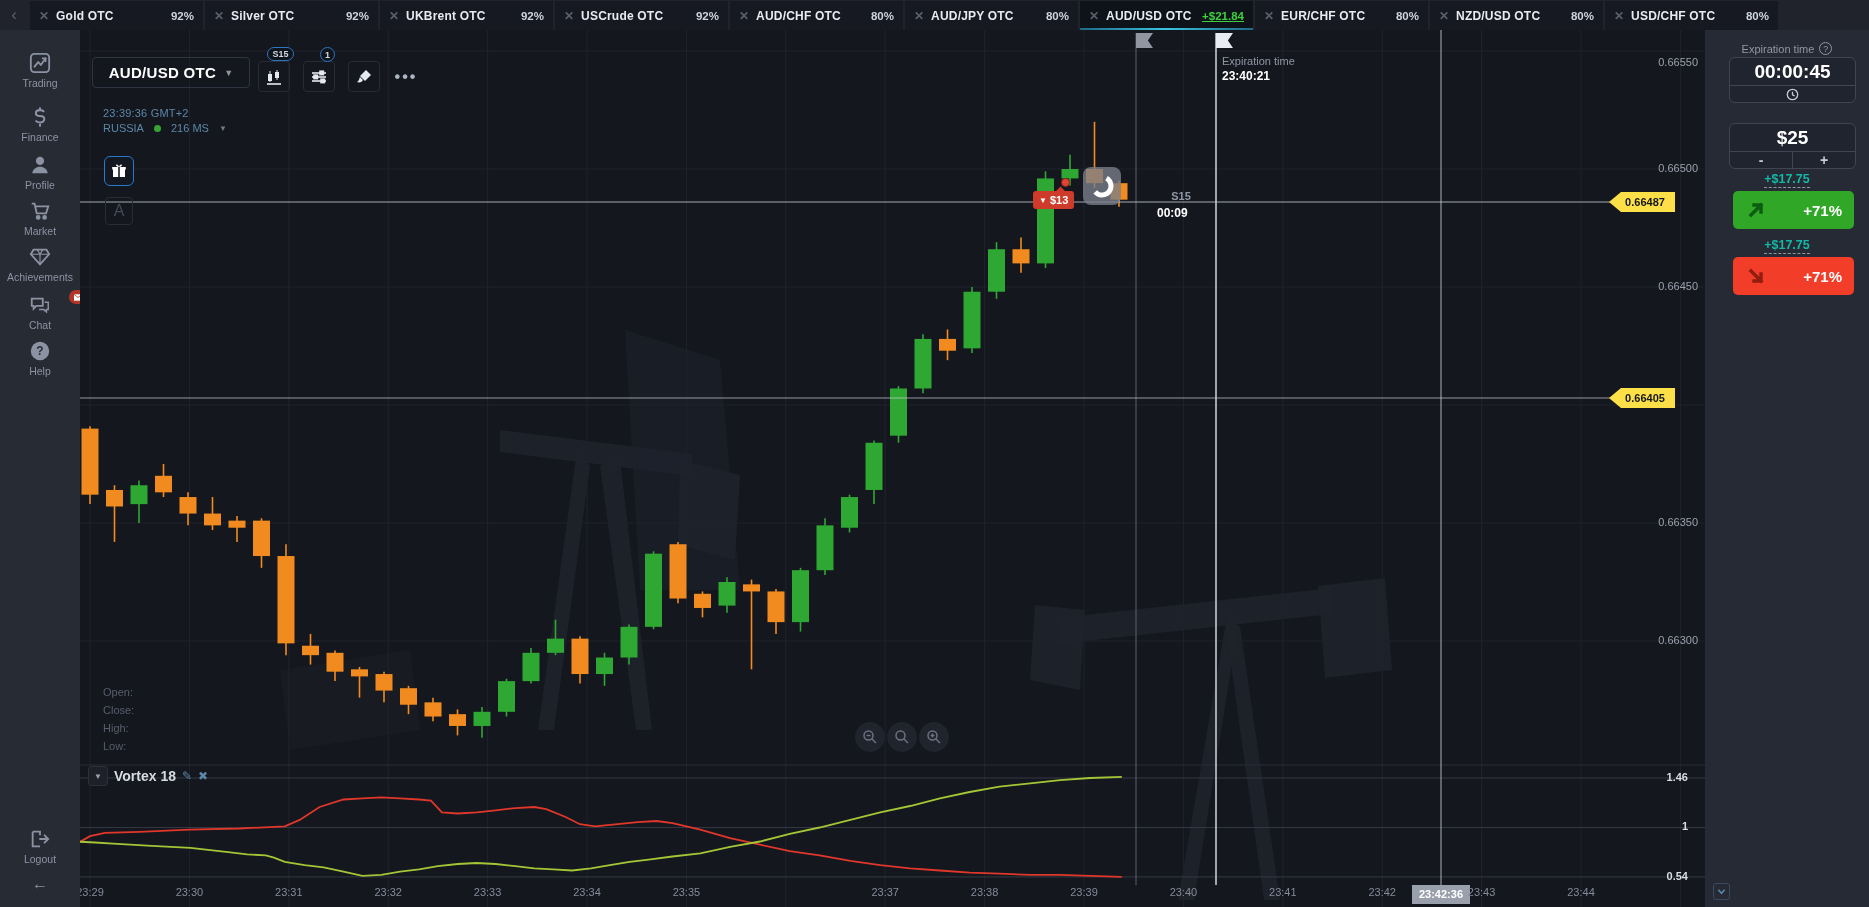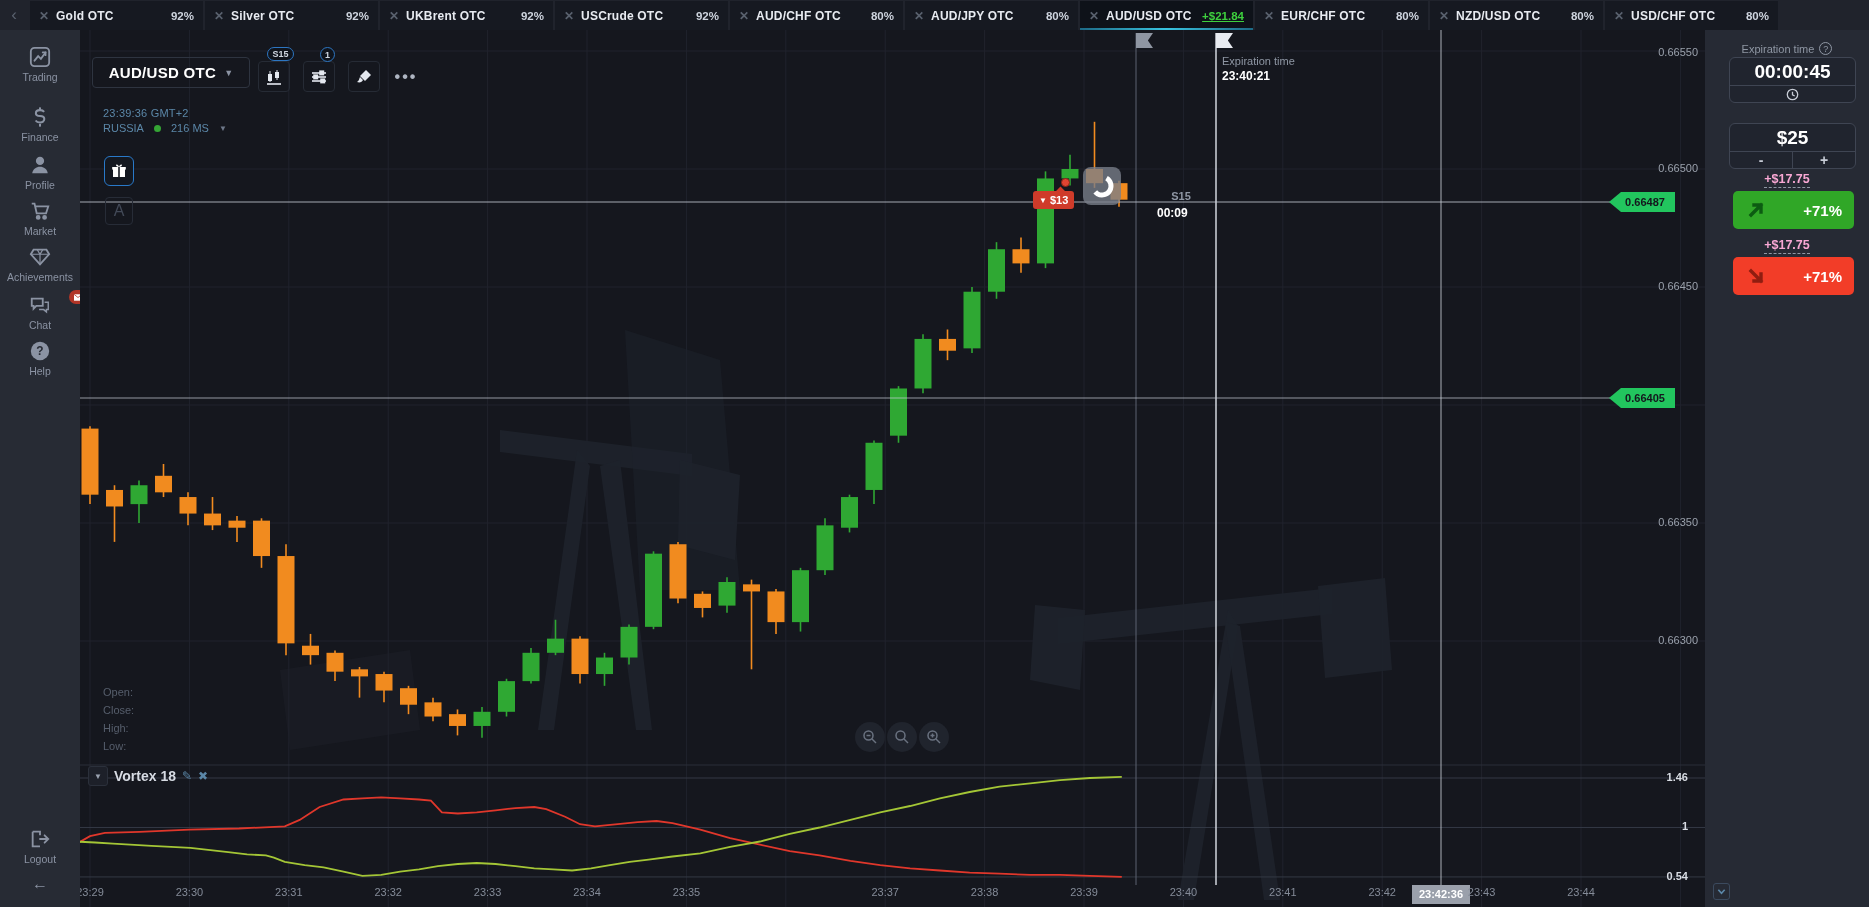--- a/index.html
+++ b/index.html
@@ -62,21 +62,21 @@
   .vortex-header { left:8px; top:736px; display:flex; align-items:center; gap:6px; }
   .vx-caret { width:20px; height:20px; background:#1d2029; border:1px solid #2b303b; border-radius:3px;
     color:#9aa2b0; font-size:8px; display:flex; align-items:center; justify-content:center; cursor:pointer; }
   .vx-name { color:#d7dbe3; font-size:14px; font-weight:bold; }
   .vx-ico { color:#5b87a8; font-size:12px; cursor:pointer; }
 
   .price-label { position:absolute; width:66px; text-align:right; color:#9aa1ac; font-size:11px; }
   .time-label { position:absolute; top:856px; width:60px; text-align:center; color:#848b98; font-size:11px; }
   .vx-axis-label { position:absolute; width:40px; text-align:right; color:#d9dde4; font-size:11px; font-weight:bold; }
 
-  .price-tag { position:absolute; left:1529px; width:66px; height:20px; background:#22c55e; color:#14161d;
+  .price-tag { position:absolute; left:1529px; width:66px; height:20px; background:#fde047; color:#14161d;
     font-size:11px; font-weight:bold; text-align:center; line-height:20px;
     clip-path:polygon(12px 0,100% 0,100% 100%,12px 100%,0 50%); padding-left:6px; }
   .time-tag { position:absolute; left:1332px; top:855px; width:58px; height:19px; background:#9aa0ab;
     color:#fff; font-size:11px; font-weight:bold; text-align:center; line-height:19px; }
 
   .flag { position:absolute; top:3px; width:17px; height:15px;
     clip-path:polygon(0 0,100% 0,70% 50%,100% 100%,0 100%); }
   .exp-group { left:1142px; top:25px; }
   .exp-lab { color:#8f97a4; font-size:11px; }
   .exp-val { color:#fff; font-size:12px; font-weight:bold; margin-top:2px; }
@@ -97,21 +97,21 @@
     justify-content:center; gap:5px; }
   .q-ico { width:13px; height:13px; border:1px solid #8f97a4; border-radius:50%; font-size:9px;
     line-height:12px; text-align:center; color:#8f97a4; display:inline-block; }
   .tp-box { position:absolute; left:24px; width:127px; border:1px solid #3f4553; border-radius:6px;
     background:#20242e; overflow:hidden; }
   .tp-box .big { color:#fff; font-size:19px; font-weight:bold; text-align:center; line-height:27px; height:27px; }
   .tp-box .sub { border-top:1px solid #3f4553; height:17px; display:flex; }
   .tp-box .sub .half { flex:1; display:flex; align-items:center; justify-content:center; color:#c7ccd6;
     font-size:14px; font-weight:bold; cursor:pointer; }
   .tp-box .sub .half + .half { border-left:1px solid #3f4553; }
-  .profit { position:absolute; width:164px; text-align:center; color:#f9a8d4; font-size:12.5px; font-weight:bold; }
+  .profit { position:absolute; width:164px; text-align:center; color:#14b8a6; font-size:12.5px; font-weight:bold; }
   .profit span { border-bottom:1px dashed #8f97a4; padding-bottom:1px; cursor:pointer; }
   .bet-btn { position:absolute; left:28px; width:121px; height:38px; border-radius:5px; cursor:pointer;
     display:flex; align-items:center; padding:0 12px;gap:7px; }
   .bet-btn .pct { margin-left:auto; color:#fff; font-size:15px; font-weight:bold; }
   .btn-up { background:#30a727; }
   .btn-down { background:#f23d28; }
   .collapse-btn { position:absolute; left:8px; top:853px; width:17px; height:17px; border:1px solid #3b4a5e;
     border-radius:3px; color:#5b87a8; display:flex; align-items:center; justify-content:center; cursor:pointer; }
 </style>
 </head>
@@ -170,21 +170,21 @@
         <div class="tab" style="left: 1605px;">
           <span class="tclose">✕</span>
           <span class="tlabel">USD/CHF OTC</span>
           <span class="tval">80%</span>
         </div>
       </div>
   </div>
 
   <div class="sidebar">
     <div id="side-items">
-        <div class="side-item" style="top: 16px;">
+        <div class="side-item" style="top: 22px;">
           <span class="ic"><svg viewBox="0 0 24 24" width="22" height="22" fill="none" stroke="#8b93a3" stroke-width="2">
               <rect x="2" y="2" width="20" height="20" rx="4"></rect>
               <path d="M6 16l4-5 3 3 5-7" stroke-linecap="round"></path>
               <path d="M15 7h3v3" stroke-linecap="round"></path>
             </svg></span>
           <span class="lbl">Trading</span>
         </div>
         <div class="side-item" style="top: 76px;">
           <span class="ic"><svg viewBox="0 0 24 24" width="22" height="22" fill="none" stroke="#8b93a3" stroke-width="2.2">
               <path d="M16.5 6.5c-1-1.4-2.6-2-4.5-2-2.5 0-4.5 1.3-4.5 3.5S9.5 11 12 11s4.7 1 4.7 3.3-2.2 3.7-4.7 3.7c-2 0-3.8-.7-4.8-2.2"></path>
@@ -492,21 +492,21 @@
         <circle cx="13" cy="13" r="9" fill="none" stroke="#fff" stroke-width="5" stroke-dasharray="31 26" stroke-linecap="butt" transform="rotate(-60 13 13)"></circle>
       </svg>
     </div>
 
     <div class="price-tag" style="top:162px">0.66487</div>
     <div class="price-tag" style="top:358px">0.66405</div>
 
     <div class="time-tag">23:42:36</div>
 
     <div id="axis-labels">
-        <div class="price-label" style="left: 1552px; top: 16px;">0.66550</div>
+        <div class="price-label" style="left: 1552px; top: 26px;">0.66550</div>
         <div class="price-label" style="left: 1552px; top: 132px;">0.66500</div>
         <div class="price-label" style="left: 1552px; top: 250px;">0.66450</div>
         <div class="price-label" style="left: 1552px; top: 486px;">0.66350</div>
         <div class="price-label" style="left: 1552px; top: 604px;">0.66300</div>
         <div class="time-label" style="left: -20px;">23:29</div>
         <div class="time-label" style="left: 79.4px;">23:30</div>
         <div class="time-label" style="left: 178.8px;">23:31</div>
         <div class="time-label" style="left: 278.2px;">23:32</div>
         <div class="time-label" style="left: 377.6px;">23:33</div>
         <div class="time-label" style="left: 477px;">23:34</div>

